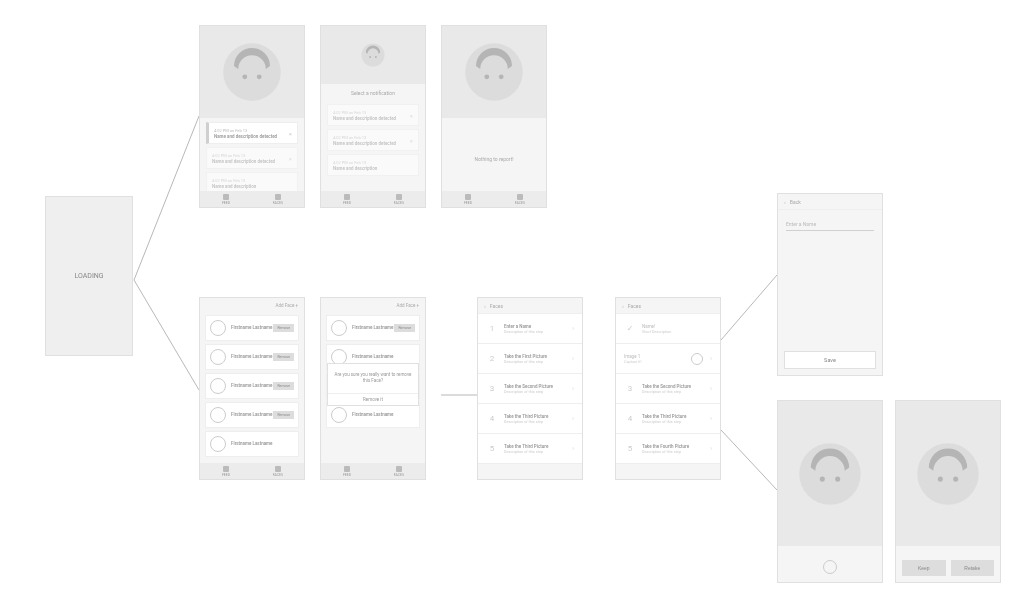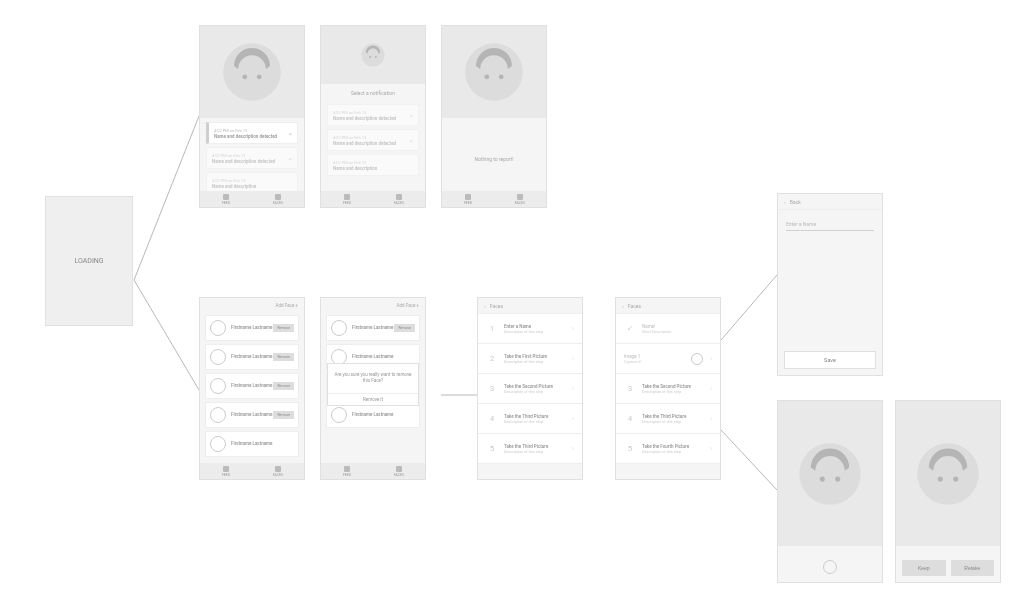--- a/index.html
+++ b/index.html
@@ -245,21 +245,21 @@
 <body>
 
 <svg class="connector" style="left:0;top:0;" width="1024" height="614">
   <line x1="134" y1="280" x2="199" y2="116"></line>
   <line x1="134" y1="280" x2="199" y2="390"></line>
   <line x1="441" y1="395" x2="477" y2="395"></line>
   <line x1="721" y1="340" x2="777" y2="275"></line>
   <line x1="721" y1="430" x2="777" y2="490"></line>
 </svg>
 
-<div class="screen loading" style="left:45px; top:196px; width:88px; height:130px;">
+<div class="screen loading" style="left:45px; top:196px; width:88px; height:160px;">
   <span>LOADING</span>
 </div>
 
 <div class="screen" style="left:199px; top:25px; width:106px; height:183px;">
   <div class="hero">
     <svg class="face-svg" width="60" height="60" viewBox="0 0 100 100">
       <circle cx="50" cy="50" r="48" fill="#dcdcdc"></circle>
       <path d="M 20 40 A 30 30 0 0 1 80 40 L 73 45 A 23 23 0 0 0 27 45 Z" fill="#b5b5b5"></path>
       <circle cx="38" cy="58" r="4" fill="#b5b5b5"></circle>
         <circle cx="62" cy="58" r="4" fill="#b5b5b5"></circle>

